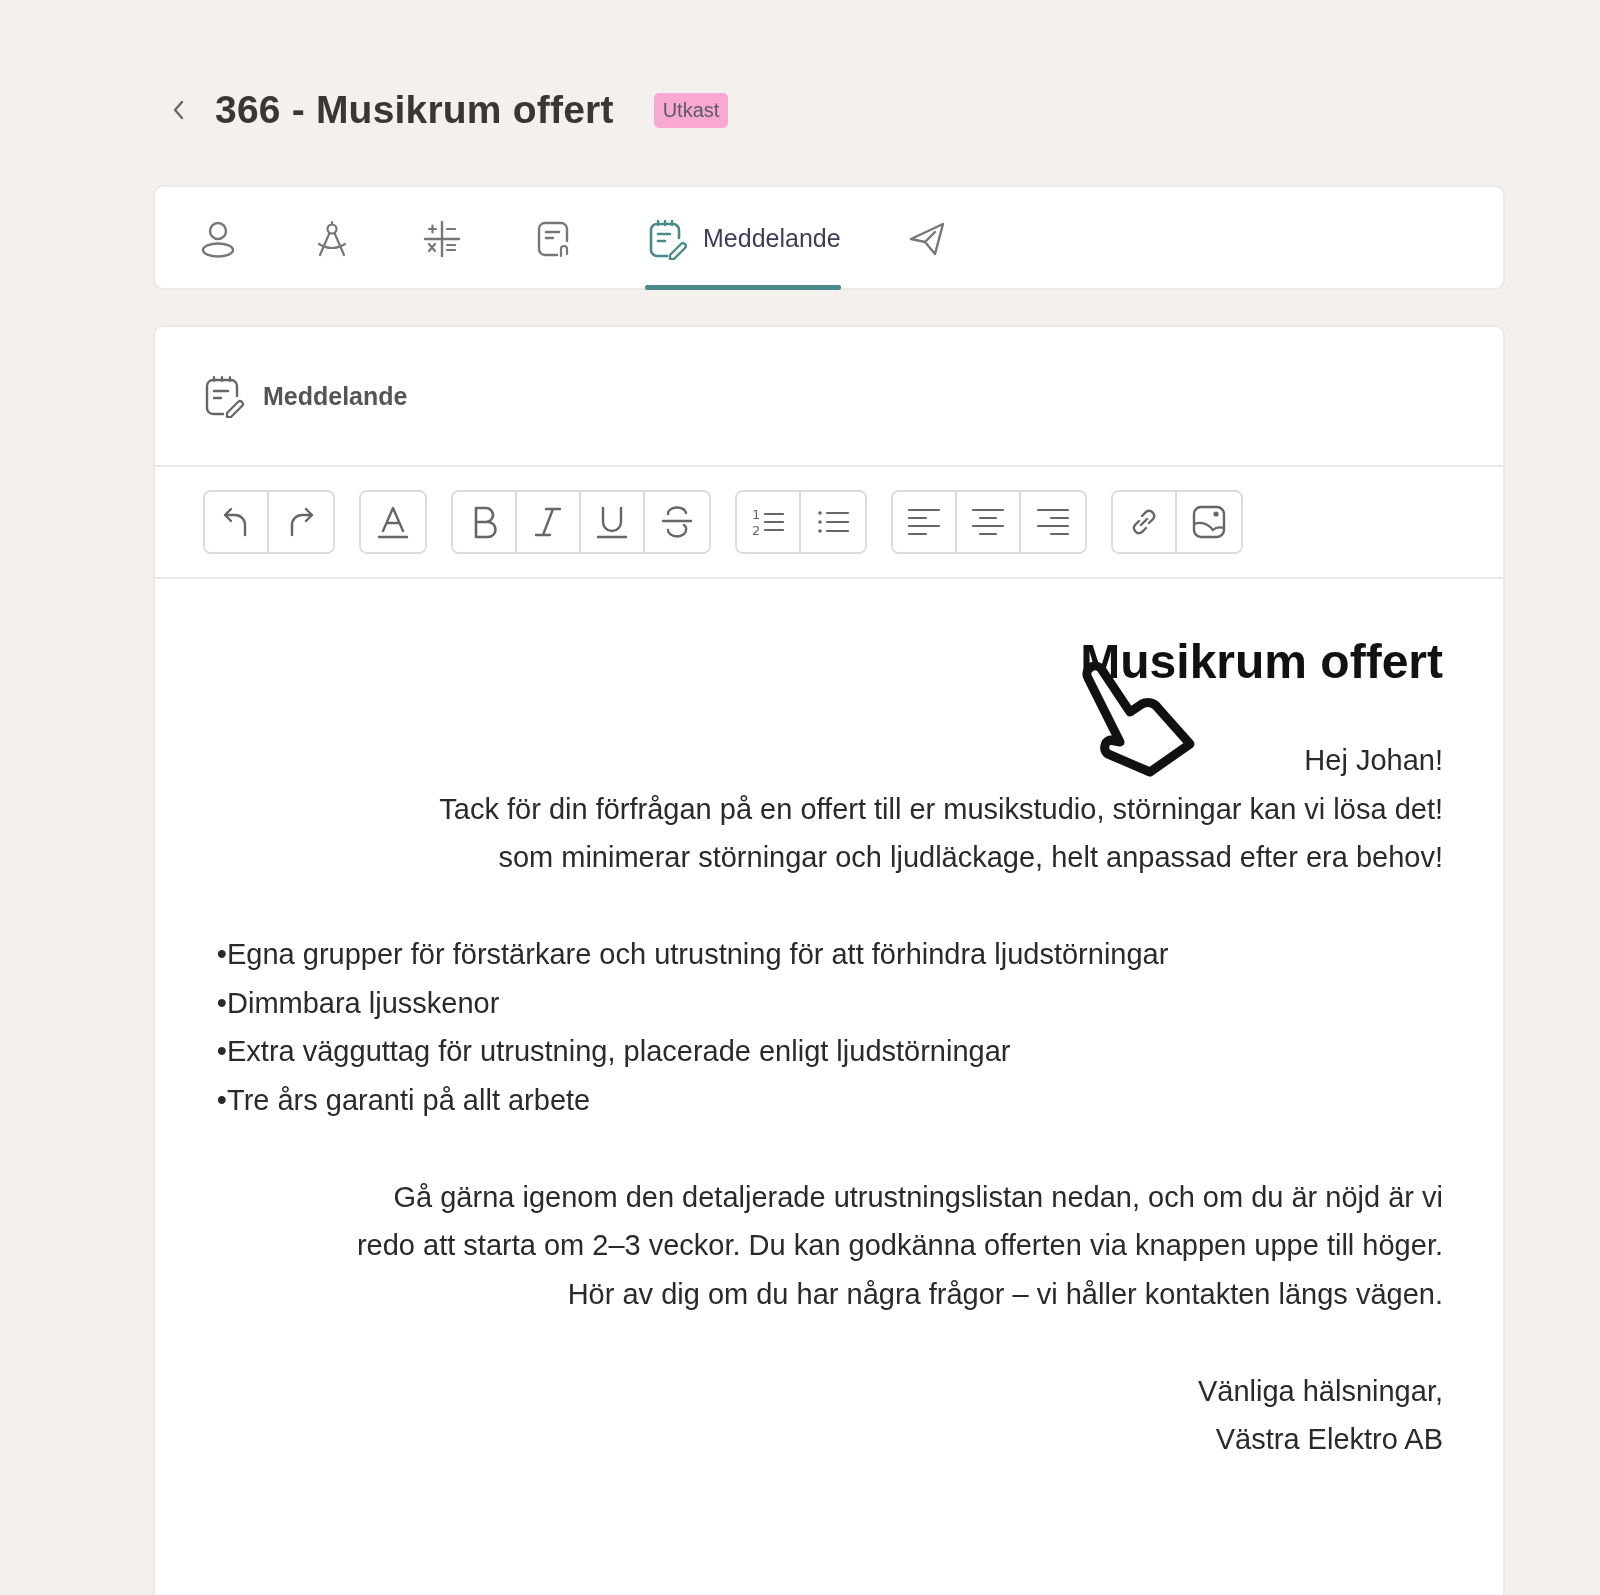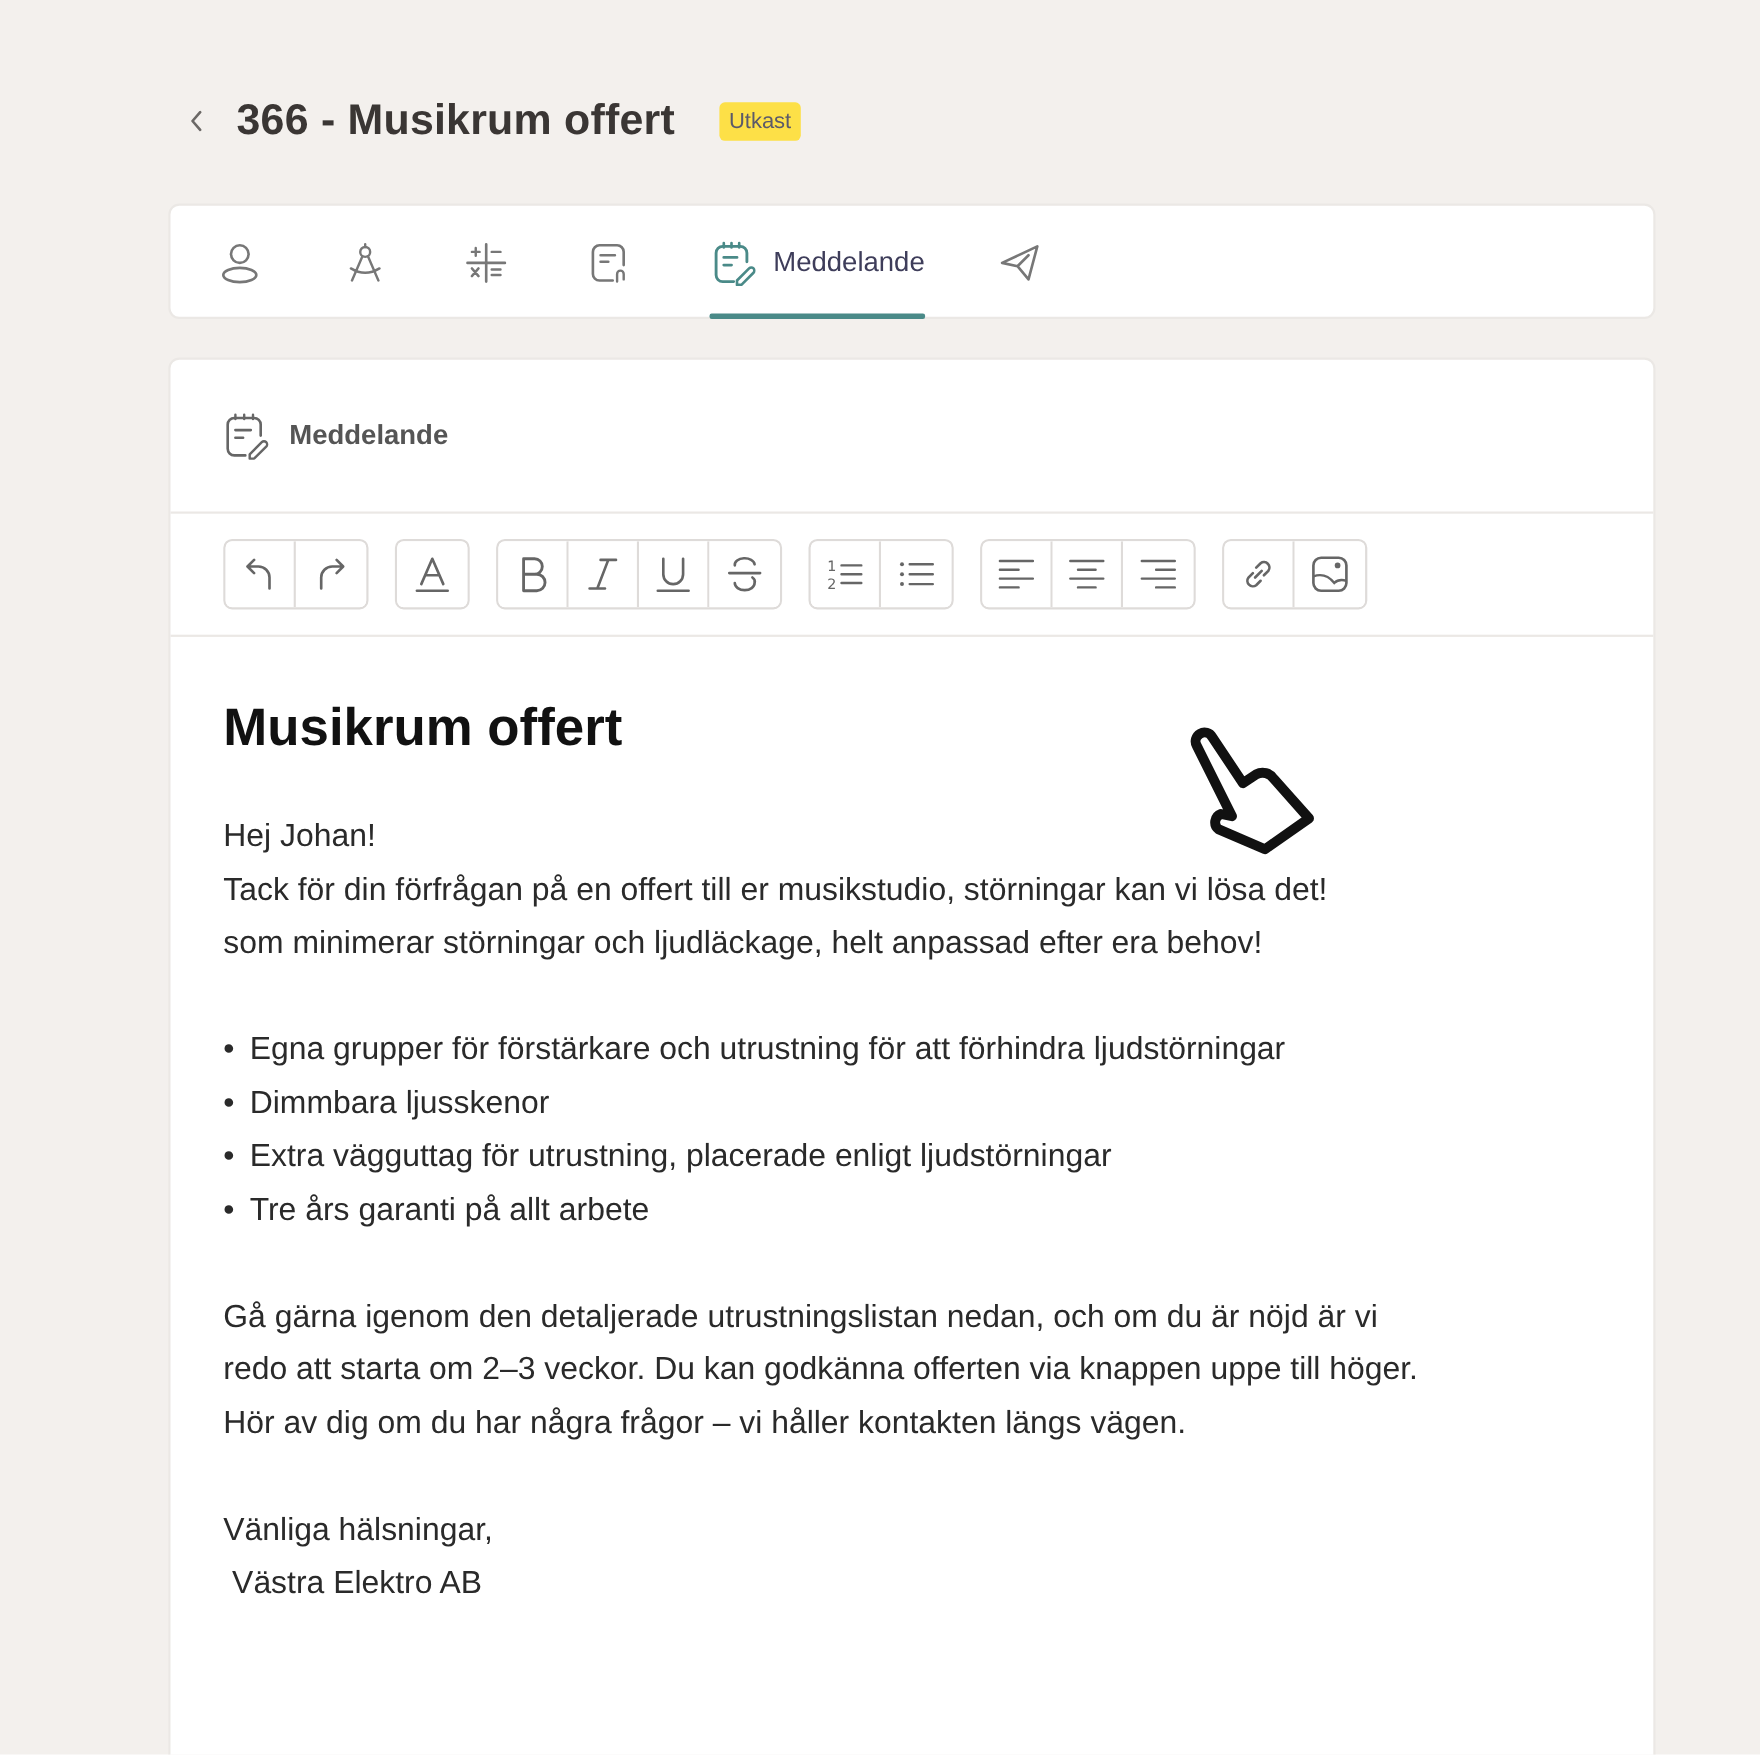--- a/index.html
+++ b/index.html
@@ -15,21 +15,21 @@
     display: flex; align-items: center;
   }
   .back-btn {
     width: 30px; height: 40px; display: flex; align-items: center; justify-content: center;
     cursor: pointer; margin-right: 22px;
   }
   .page-title {
     font-size: 39px; font-weight: 700; color: #3a3634; letter-spacing: 0.2px;
   }
   .status-badge {
-    margin-left: 40px; background: #fde047; color: #5b5a6a;
+    margin-left: 40px; background: #f9a8d4; color: #5b5a6a;
     font-size: 20px; padding: 6px 9px; border-radius: 5px;
   }
   .tabs-card {
     position: absolute; left: 153px; top: 185px; width: 1352px; height: 105px;
     background: #fff; border: 2px solid #ebe8e5; border-radius: 10px;
   }
   .tab {
     position: absolute; top: 0; height: 103px; display: flex; align-items: center;
     cursor: pointer;
   }
@@ -59,21 +59,21 @@
   .tb-group {
     display: flex; border: 2px solid #dedbd9; border-radius: 8px; height: 64px;
     margin-right: 24px; overflow: hidden;
   }
   .tb-btn {
     width: 64px; height: 60px; display: flex; align-items: center; justify-content: center;
     border-right: 2px solid #dedbd9; cursor: pointer; background: #fff;
   }
   .tb-btn:last-child { border-right: none; }
   .content {
-    padding: 55px 48px 0 48px; font-size: 29px; line-height: 48.5px; color: #2a2a2a;
+    padding: 55px 60px 0 48px; font-size: 29px; line-height: 48.5px; color: #2a2a2a; text-align: right;
   }
   .doc-title {
     font-size: 48px; font-weight: 700; color: #111; line-height: 56px; margin-bottom: 46px;
   }
   .blank { height: 48.5px; }
   .bullet { display: flex; }
   .bullet-dot { width: 24px; }
   .sig { padding-left: 8px; }
   .cursor-hand {
     position: absolute; left: 1080px; top: 660px; pointer-events: none;

